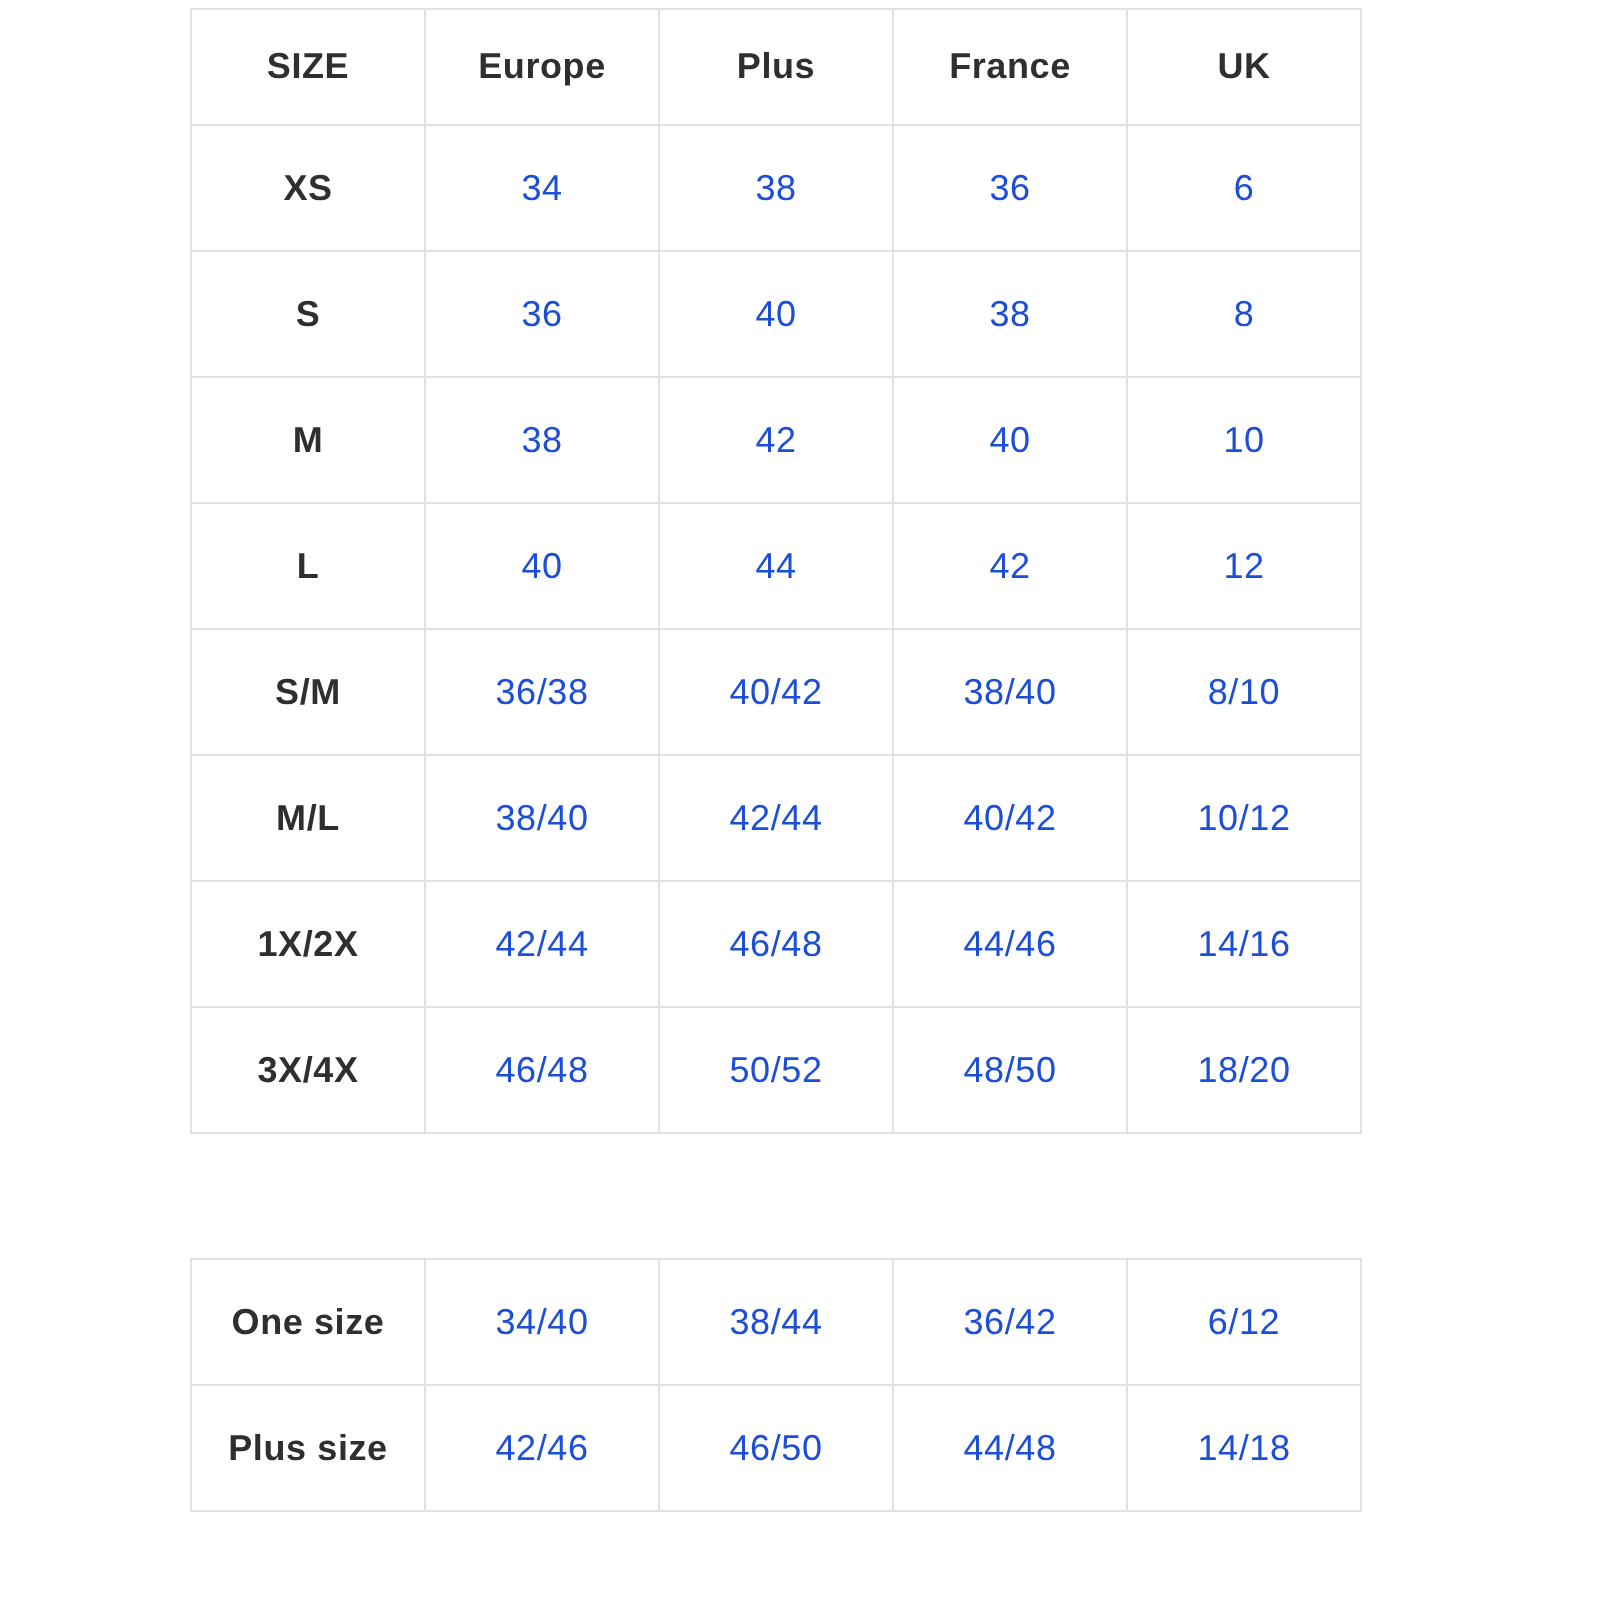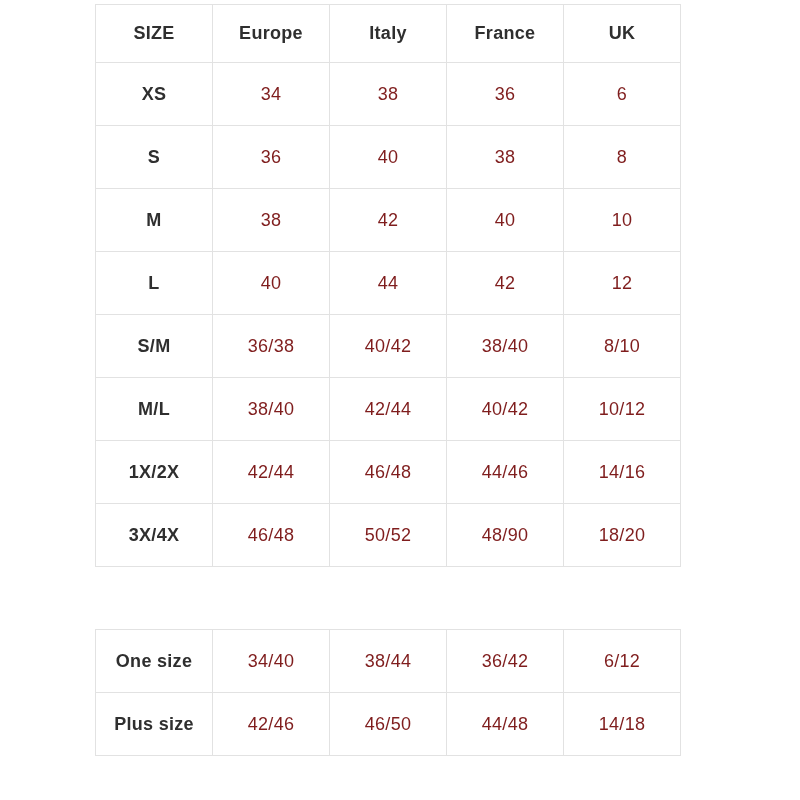--- a/index.html
+++ b/index.html
@@ -37,37 +37,37 @@
     height: 57px;
     font-size: 18px;
     font-weight: 700;
     color: #2f2f2f;
     letter-spacing: 0.3px;
   }
   .size-table td {
     height: 62px;
     font-size: 18px;
     font-weight: 400;
-    color: #7f1d1d;
+    color: #1d4ed8;
     letter-spacing: 0.3px;
   }
   .size-table td.row-label {
     font-weight: 700;
     color: #2f2f2f;
   }
 </style>
 </head>
 <body>
 
 <table class="size-table" id="main-size-table">
   <thead>
       <tr>
         <th>SIZE</th>
         <th>Europe</th>
-        <th>Italy</th>
+        <th>Plus</th>
         <th>France</th>
         <th>UK</th>
       </tr>
     </thead>
   <tbody>
       <tr>
         <td class="row-label">XS</td>
         <td>34</td>
         <td>38</td>
         <td>36</td>
@@ -112,21 +112,21 @@
         <td class="row-label">1X/2X</td>
         <td>42/44</td>
         <td>46/48</td>
         <td>44/46</td>
         <td>14/16</td>
       </tr>
       <tr>
         <td class="row-label">3X/4X</td>
         <td>46/48</td>
         <td>50/52</td>
-        <td>48/90</td>
+        <td>48/50</td>
         <td>18/20</td>
       </tr>
     </tbody>
 </table>
 
 <table class="size-table" id="extra-size-table">
   <tbody>
       <tr>
         <td class="row-label">One size</td>
         <td>34/40</td>

